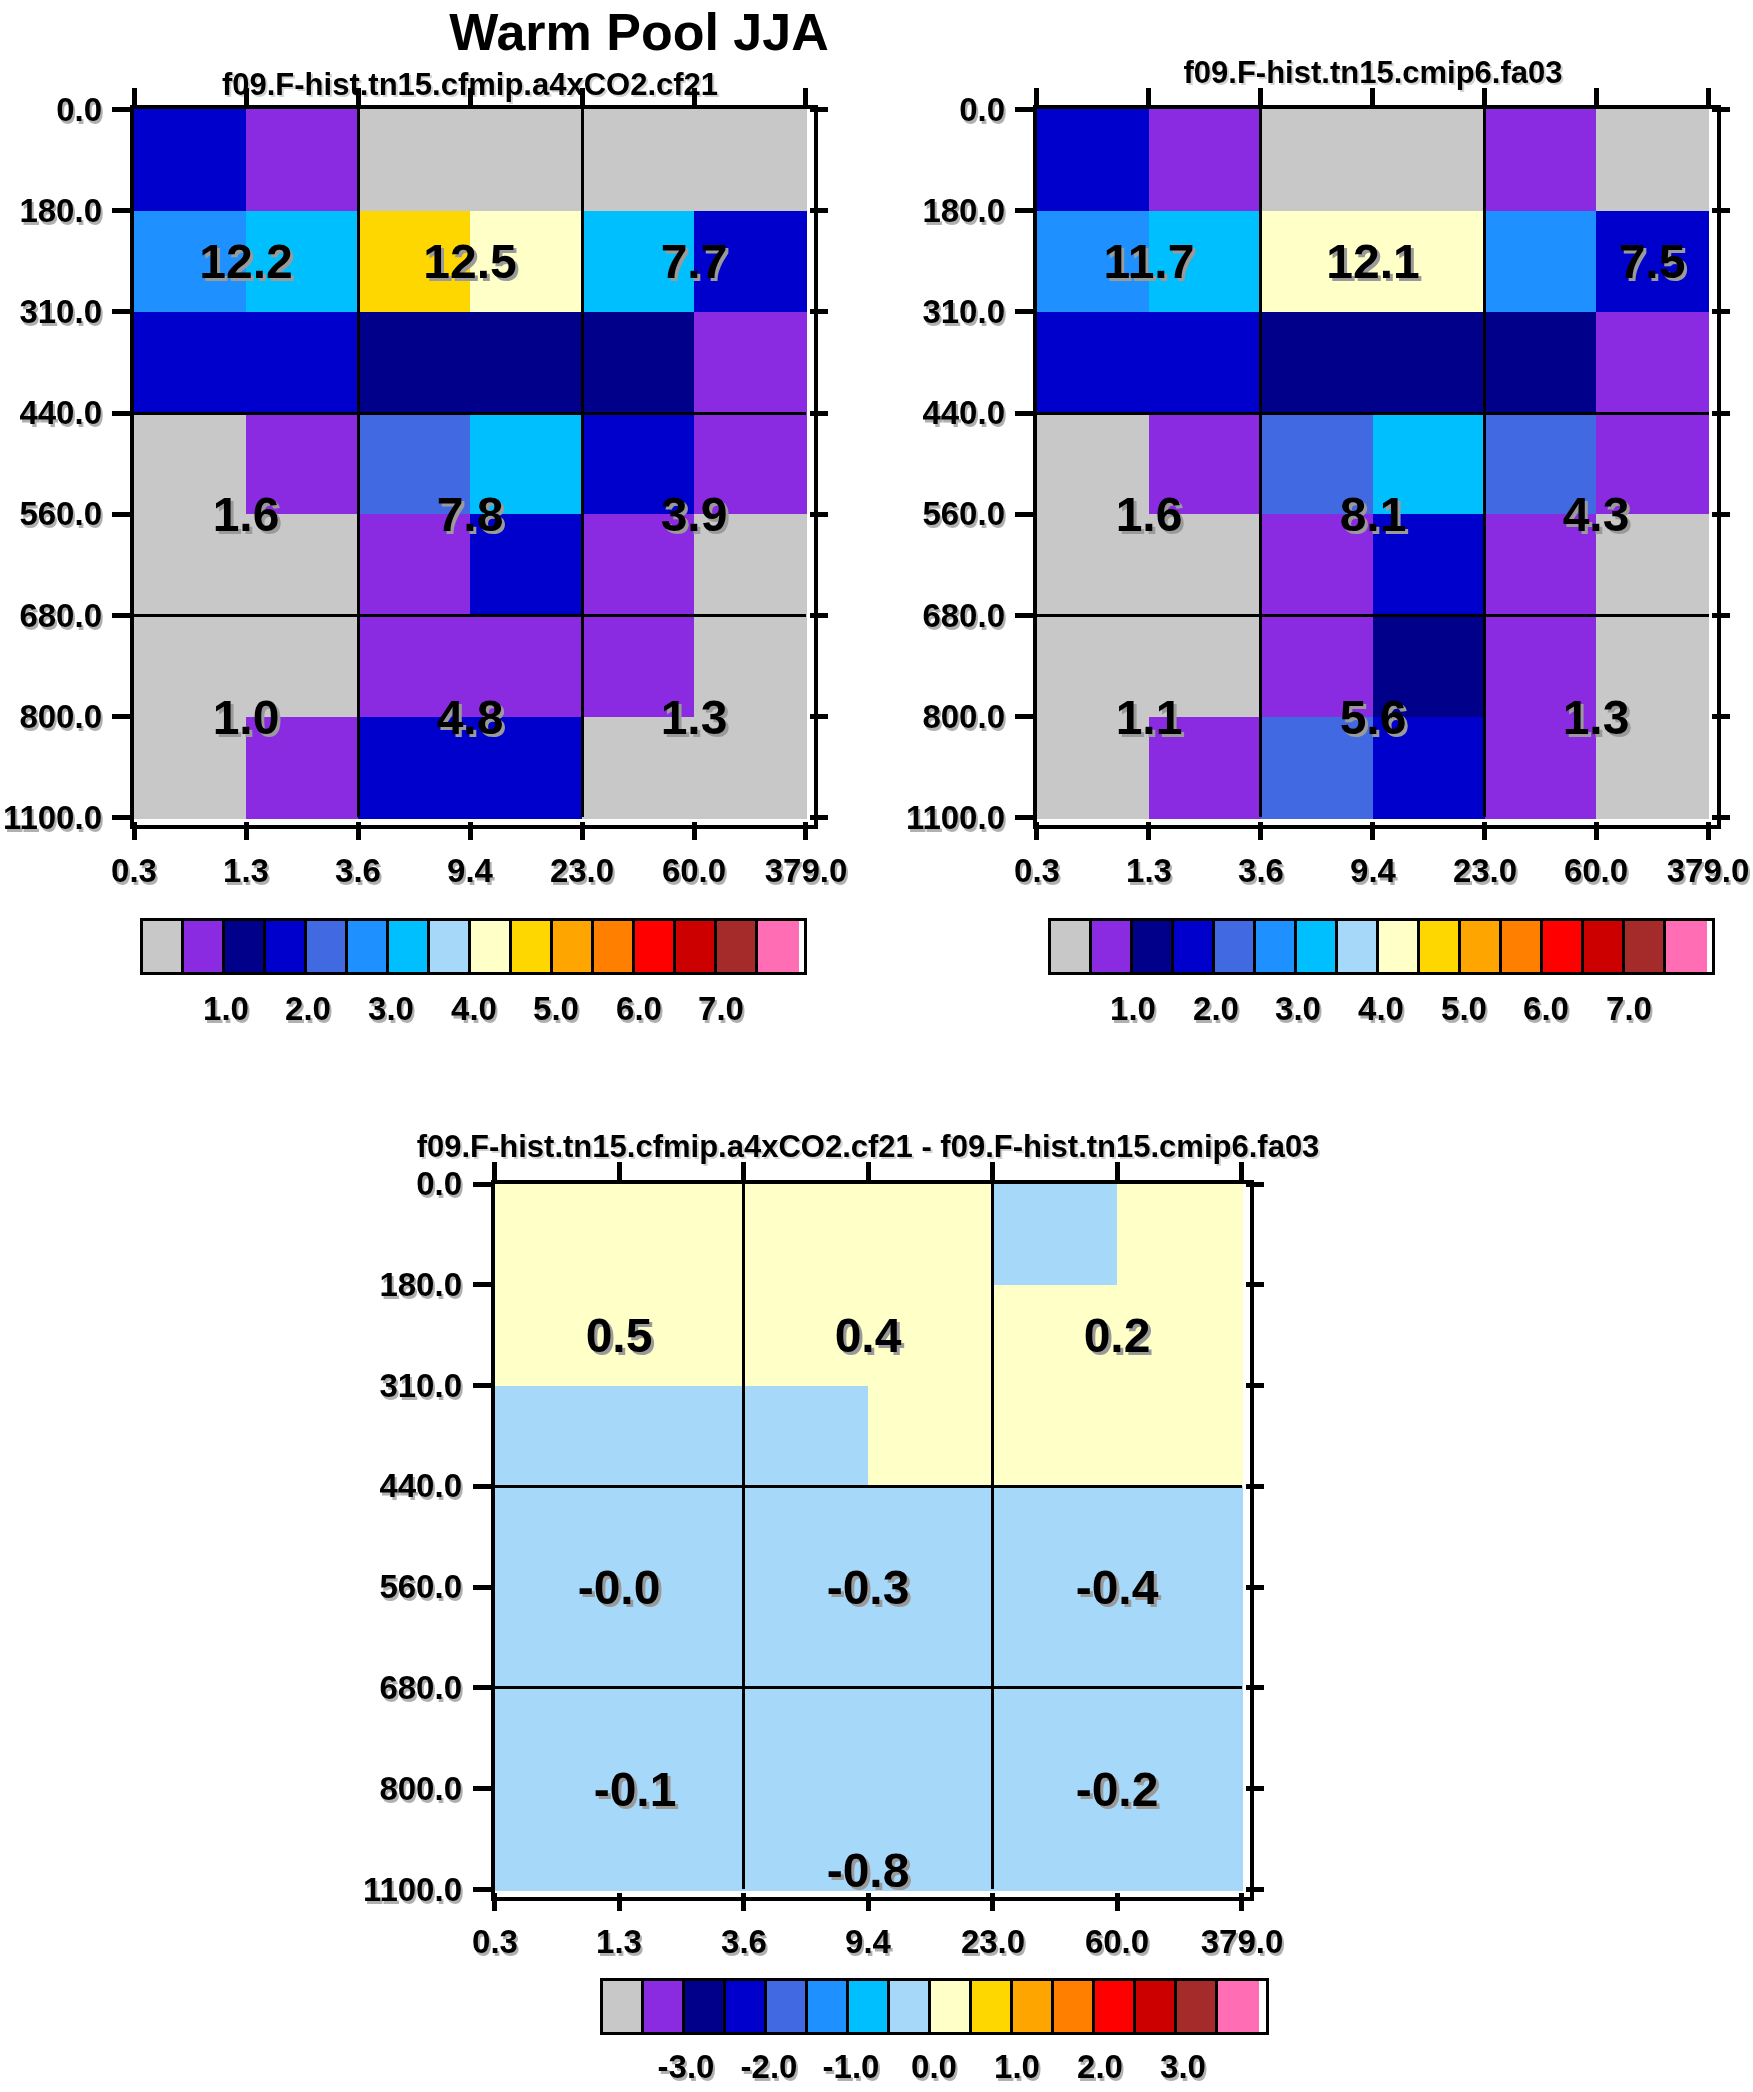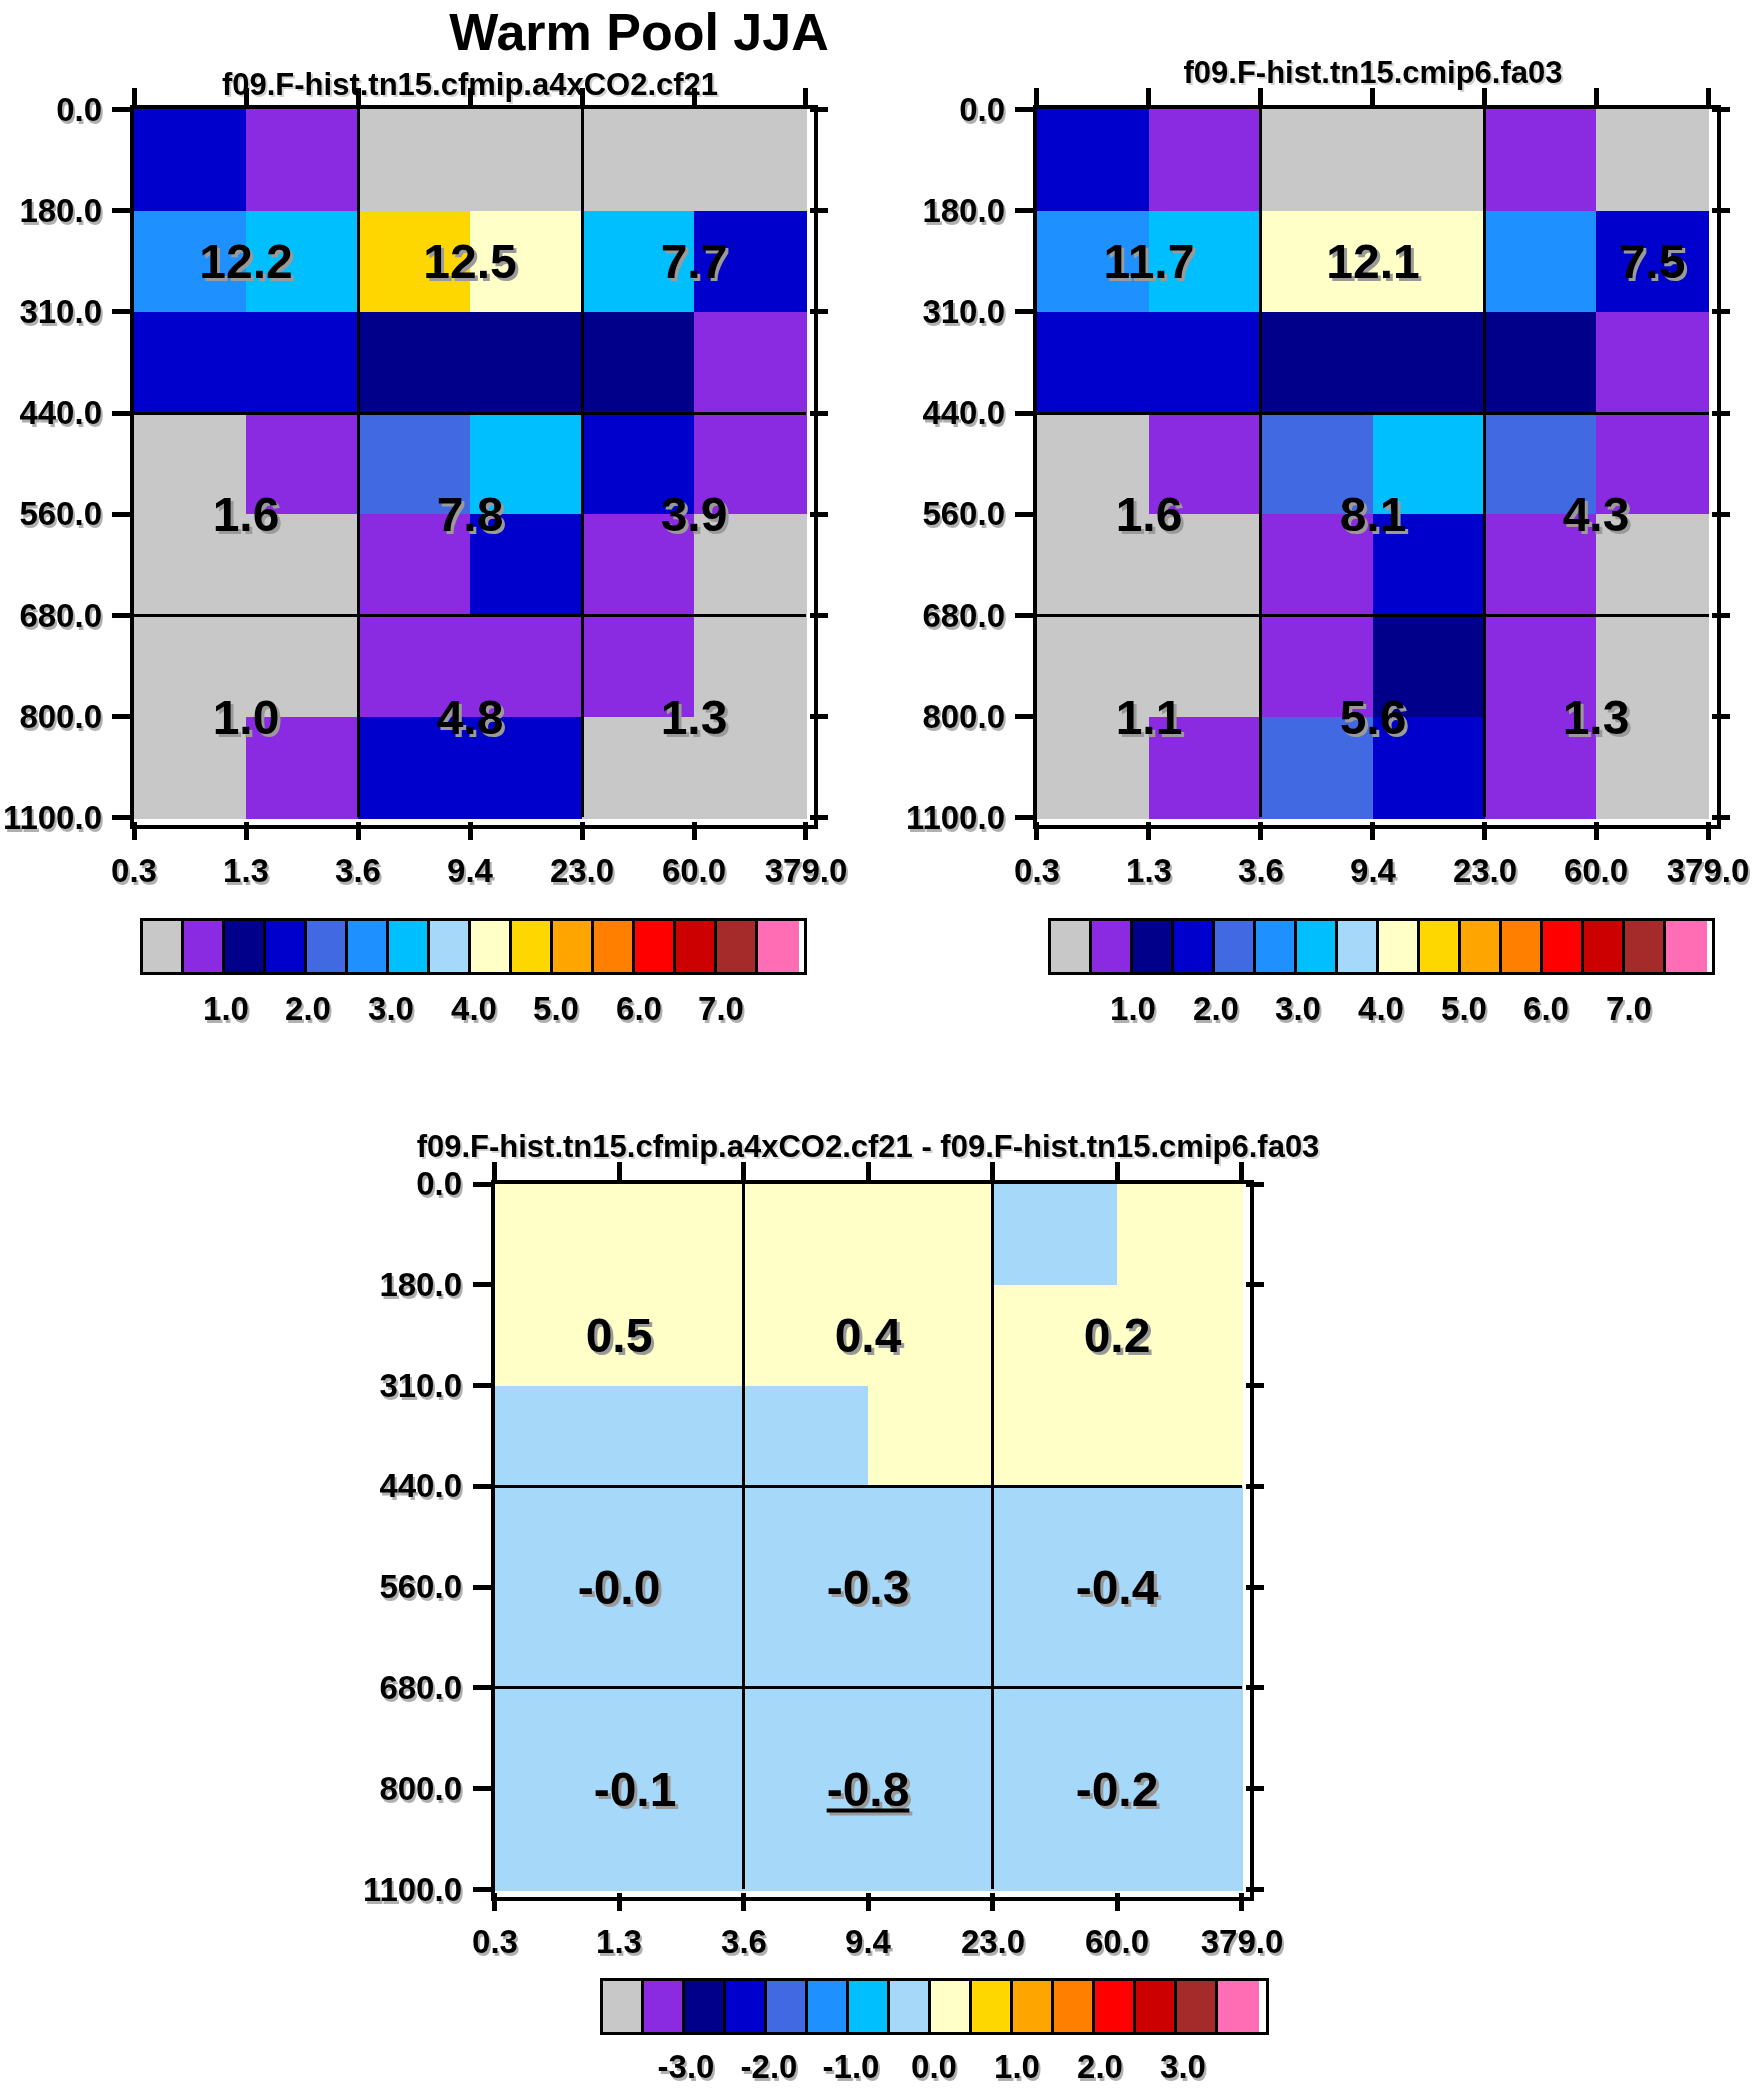--- a/index.html
+++ b/index.html
@@ -418,21 +418,21 @@
         <div class="tick" style="left: 473px; top: 1887px; width: 18px; height: 5px;"></div>
         <div class="tick" style="left: 1246px; top: 1887px; width: 18px; height: 5px;"></div>
         <div class="tick-label y-label" style="left: 333px; top: 1871px; line-height: 38px;">1100.0</div>
         <div class="block-value" style="left: 619px; top: 1335px;">0.5</div>
         <div class="block-value" style="left: 868px; top: 1335px;">0.4</div>
         <div class="block-value" style="left: 1117px; top: 1335px;">0.2</div>
         <div class="block-value" style="left: 619px; top: 1587px;">-0.0</div>
         <div class="block-value" style="left: 868px; top: 1587px;">-0.3</div>
         <div class="block-value" style="left: 1117px; top: 1587px;">-0.4</div>
         <div class="block-value" style="left: 619px; top: 1789px; margin-left: 16px;">-0.1</div>
-        <div class="block-value" style="left: 868px; top: 1789px; text-decoration: underline;">-0.8</div>
+        <div class="block-value" style="left: 868px; top: 1870px;">-0.8</div>
         <div class="block-value" style="left: 1117px; top: 1789px;">-0.2</div>
         <div class="cbar" style="left: 600px; top: 1978px; width: 669px; height: 57px;">
           <div class="cbar-box" style="width: 41px; background: rgb(200, 200, 200);"></div>
           <div class="cbar-box" style="width: 41px; background: rgb(138, 43, 226);"></div>
           <div class="cbar-box" style="width: 41px; background: rgb(0, 0, 139);"></div>
           <div class="cbar-box" style="width: 41px; background: rgb(0, 0, 205);"></div>
           <div class="cbar-box" style="width: 41px; background: rgb(65, 105, 225);"></div>
           <div class="cbar-box" style="width: 41px; background: rgb(30, 144, 255);"></div>
           <div class="cbar-box" style="width: 41px; background: rgb(0, 191, 255);"></div>
           <div class="cbar-box" style="width: 41px; background: rgb(166, 216, 250);"></div>

